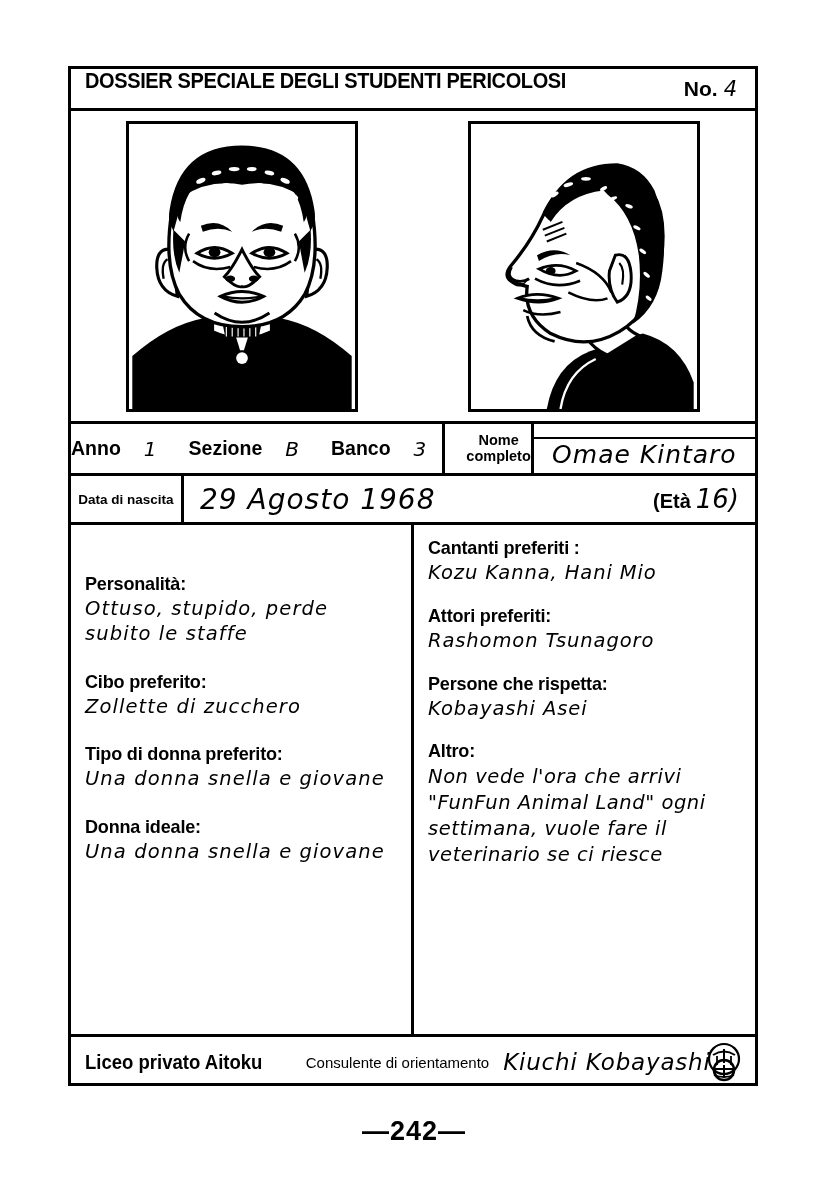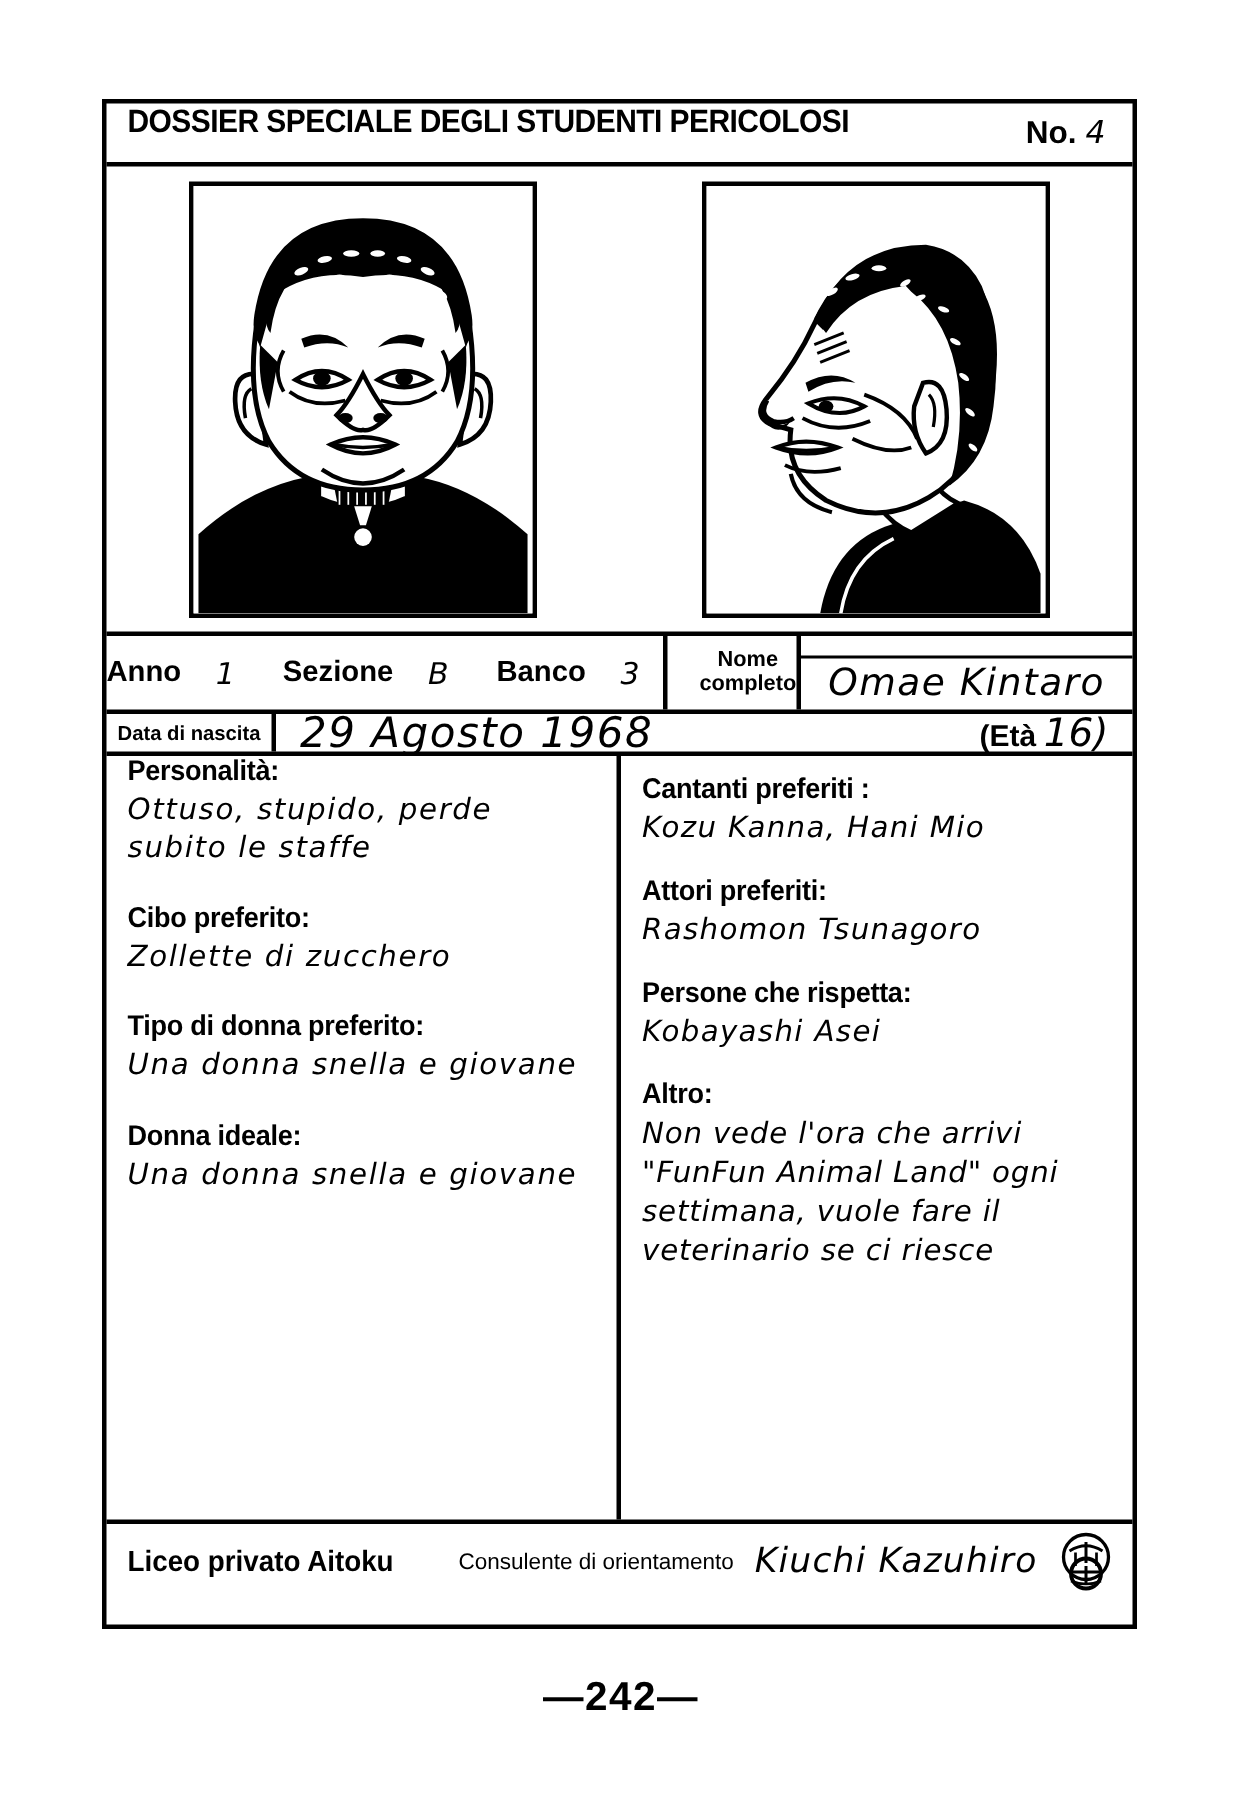--- a/index.html
+++ b/index.html
@@ -63,21 +63,21 @@
   .cell-namevalue{
     flex:1 1 auto;position:relative;justify-content:center;align-items:flex-end;
     padding-bottom:4px;
   }
   .cell-namevalue .innerline{
     position:absolute;left:0;right:0;top:13px;height:2px;background:#000;
   }
   .cell-namevalue .val{font-size:25px;letter-spacing:1px;}
 
   .row-birth{
-    display:flex;height:28px;border-bottom:3px solid #000;box-sizing:border-box;
+    display:flex;height:49px;border-bottom:3px solid #000;box-sizing:border-box;
     position:relative;
   }
   .cell-birthlabel{
     flex:0 0 113px;border-right:3px solid #000;
     justify-content:center;font-weight:bold;font-size:13.5px;white-space:nowrap;
   }
   .cell-birthvalue{
     flex:1 1 auto;justify-content:flex-start;padding-left:16px;
   }
   .cell-birthvalue .val{font-size:28px;letter-spacing:1px;}
@@ -86,21 +86,21 @@
     font-weight:bold;font-size:20px;white-space:nowrap;
     display:flex;align-items:baseline;gap:5px;
   }
   .age .val{font-size:26px;font-weight:normal;}
 
   
   .body-area{
     display:flex;height:512px;border-bottom:3px solid #000;box-sizing:border-box;
   }
   .col{box-sizing:border-box;padding:0 14px;position:relative;}
-  .col-left{flex:0 0 343px;border-right:3px solid #000;}
+  .col-left{flex:0 0 343px;border-right:3px solid #000;padding-top:48px;}
   .col-right{flex:1 1 auto;padding-top:12px;}
 
   .field{margin-bottom:15px;}
   .field h3{
     margin:0 0 2px 0;font-size:19px;font-weight:bold;letter-spacing:-0.2px;
     transform:scaleX(0.95);transform-origin:left center;
   }
   .field .answer{
     font-size:19.5px;line-height:1.27;letter-spacing:0.4px;
     white-space:pre-line;
@@ -353,21 +353,21 @@
 settimana, vuole fare il
 veterinario se ci riesce</div>
       </div>
     </div>
 
   </div>
 
   <div class="footer">
     <span class="school">Liceo privato Aitoku</span>
     <span class="counsel-label">Consulente di orientamento</span>
-    <span class="counsel-name hand">Kiuchi Kazuhiro</span>
+    <span class="counsel-name hand">Kiuchi Kobayashi</span>
     <span class="stamp">
       <svg viewBox="0 0 46 46">
         <circle cx="23" cy="20" r="15" fill="none" stroke="#000" stroke-width="2.2"></circle>
         <circle cx="23" cy="31" r="10" fill="none" stroke="#000" stroke-width="2.6"></circle>
         <path d="M12 16 Q23 9 34 16" fill="none" stroke="#000" stroke-width="2"></path>
         <line x1="23" y1="10" x2="23" y2="24" stroke="#000" stroke-width="2"></line>
         <line x1="16" y1="17" x2="16" y2="26" stroke="#000" stroke-width="1.8"></line>
         <line x1="30" y1="17" x2="30" y2="26" stroke="#000" stroke-width="1.8"></line>
         <line x1="14" y1="30" x2="32" y2="30" stroke="#000" stroke-width="2"></line>
         <line x1="23" y1="26" x2="23" y2="38" stroke="#000" stroke-width="2"></line>

